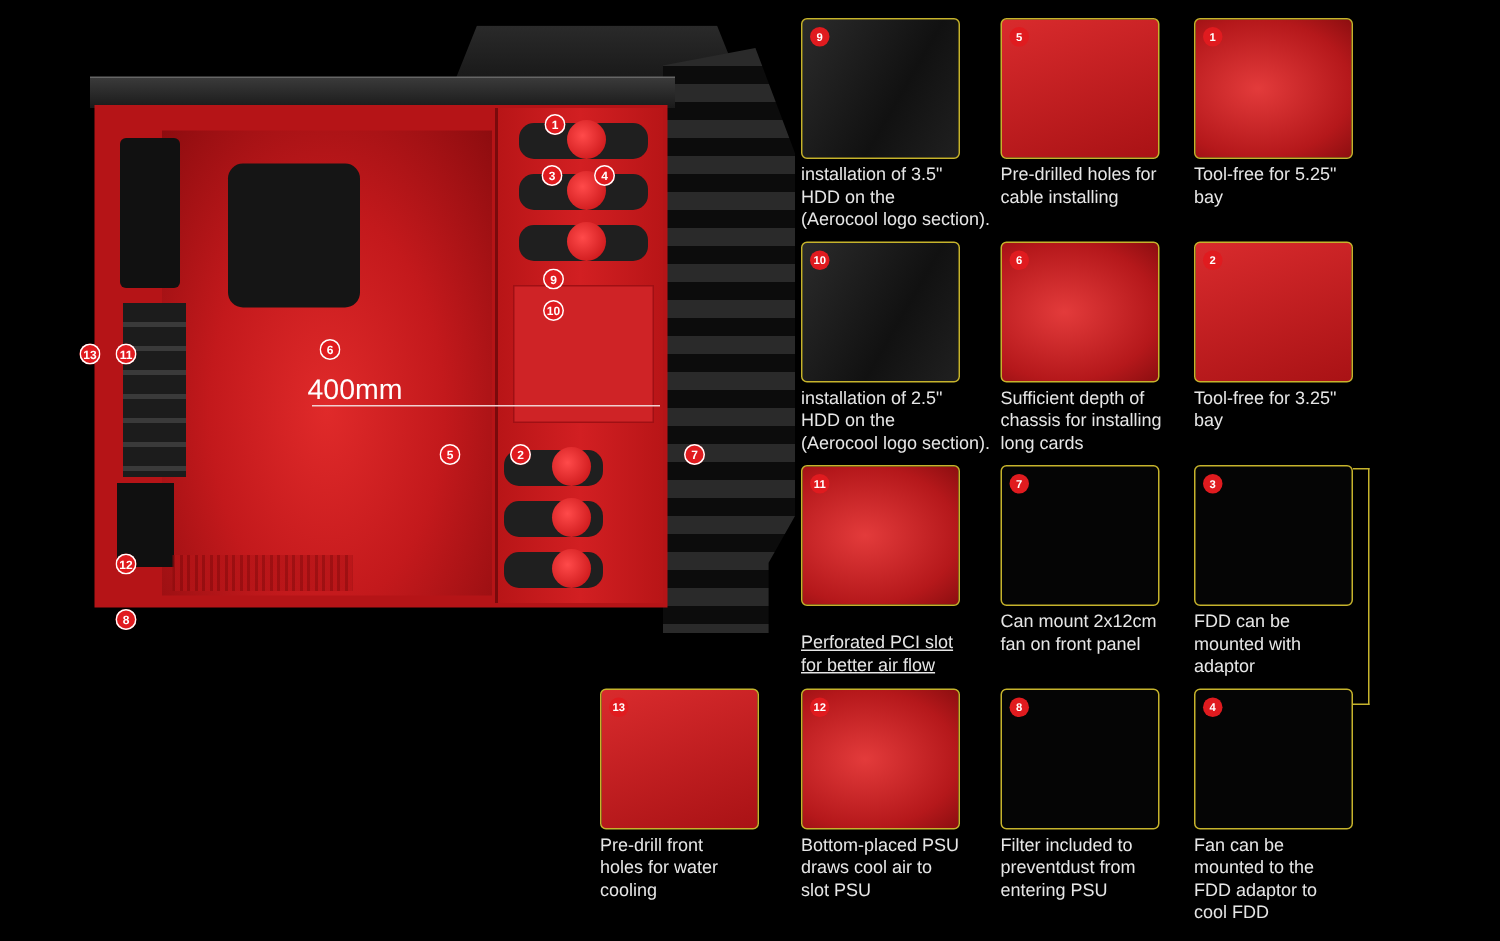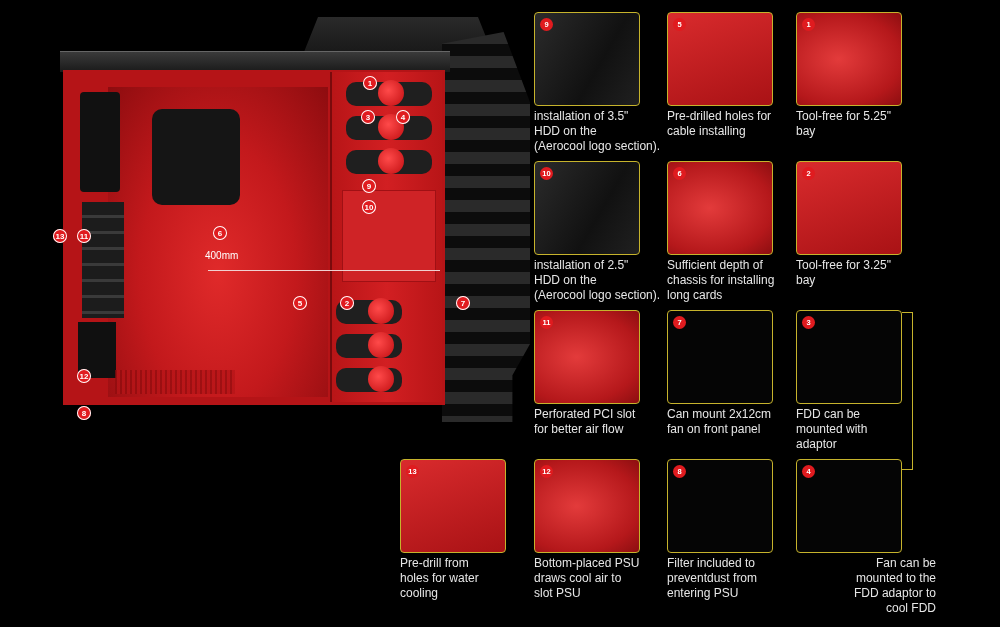--- a/index.html
+++ b/index.html
@@ -21,21 +21,21 @@
   .cutout { position:absolute; left:92px; top:97px; width:88px; height:96px; background:#151515; border-radius:10px; }
   .bay-column { position:absolute; left:270px; top:60px; width:110px; height:330px; background:linear-gradient(90deg,#b81517,#d21f22,#b81517); border-left:2px solid #7a0a0c; }
   .hdd-panel { position:absolute; left:282px; top:178px; width:92px; height:90px; background:#cf2326; border:1px solid #a01014; }
   .drive-latch { position:absolute; width:86px; height:24px; background:#1f1f1f; border-radius:10px; }
   .drive-latch::after { content:""; position:absolute; left:32px; top:-2px; width:26px; height:26px; border-radius:50%; background:radial-gradient(circle at 40% 40%,#ff4a4a,#c10d10); }
   .pci-slots { position:absolute; left:22px; top:190px; width:42px; height:116px; background:repeating-linear-gradient(180deg,#1c1c1c 0,#1c1c1c 13px,#3a3a3a 13px,#3a3a3a 16px); }
   .rear-fan { position:absolute; left:20px; top:80px; width:40px; height:100px; background:#111; border-radius:4px; }
   .psu-hole { position:absolute; left:18px; top:310px; width:38px; height:56px; background:#101010; }
   .floor-vent { position:absolute; left:55px; top:358px; width:120px; height:24px; background:repeating-linear-gradient(90deg,#8d0b0d 0,#8d0b0d 2px,#b51417 2px,#b51417 5px); opacity:.7; }
   .dim-line { position:absolute; left:148px; top:258px; width:232px; height:1px; background:#f0d0d0; }
-  .dim-label { position:absolute; left:145px; top:238px; font-size:10px; color:#fff; }
+  .dim-label { position:absolute; left:145px; top:238px; font-size:19px; color:#fff; }
 
   .badge {
     position:absolute; width:14px; height:14px; border-radius:50%;
     background:#e01b1f; color:#fff; font-size:8px; font-weight:bold;
     display:flex; align-items:center; justify-content:center;
     box-shadow:0 0 0 1px #fff inset;
   }
 
   
   .tile { position:absolute; width:104px; height:92px; border:1.5px solid #c6b32c; border-radius:4px; overflow:hidden; }
@@ -122,53 +122,53 @@
 chassis for installing
 long cards</div>
     <div class="tile img-red2" style="left: 796px; top: 161px;">
       <div class="badge">2</div>
     </div>
     <div class="caption" style="left: 796px; top: 258px;">Tool-free for 3.25"
 bay</div>
     <div class="tile img-red" style="left: 534px; top: 310px;">
       <div class="badge">11</div>
     </div>
-    <div class="caption" style="left: 534px; top: 407px;">Perforated PCI slot
+    <div class="caption" style="left: 534px; top: 421px; text-decoration: underline;">Perforated PCI slot
 for better air flow</div>
     <div class="tile img-black" style="left: 667px; top: 310px;">
       <div class="badge">7</div>
     </div>
     <div class="caption" style="left: 667px; top: 407px;">Can mount 2x12cm
 fan on front panel</div>
     <div class="tile img-black" style="left: 796px; top: 310px;">
       <div class="badge">3</div>
     </div>
     <div class="caption" style="left: 796px; top: 407px;">FDD can be
 mounted with
 adaptor</div>
     <div class="tile img-red2" style="left: 400px; top: 459px;">
       <div class="badge">13</div>
     </div>
-    <div class="caption" style="left: 400px; top: 556px;">Pre-drill from
+    <div class="caption" style="left: 400px; top: 556px;">Pre-drill front
 holes for water
 cooling</div>
     <div class="tile img-red" style="left: 534px; top: 459px;">
       <div class="badge">12</div>
     </div>
     <div class="caption" style="left: 534px; top: 556px;">Bottom-placed PSU
 draws cool air to
 slot PSU</div>
     <div class="tile img-black" style="left: 667px; top: 459px;">
       <div class="badge">8</div>
     </div>
     <div class="caption" style="left: 667px; top: 556px;">Filter included to
 preventdust from
 entering PSU</div>
     <div class="tile img-black" style="left: 796px; top: 459px;">
       <div class="badge">4</div>
     </div>
-    <div class="caption" style="left: 796px; top: 556px; text-align: right;">Fan can be
+    <div class="caption" style="left: 796px; top: 556px;">Fan can be
 mounted to the
 FDD adaptor to
 cool FDD</div>
   </div>
 
 <div class="connector"></div>
 
 </body></html>

